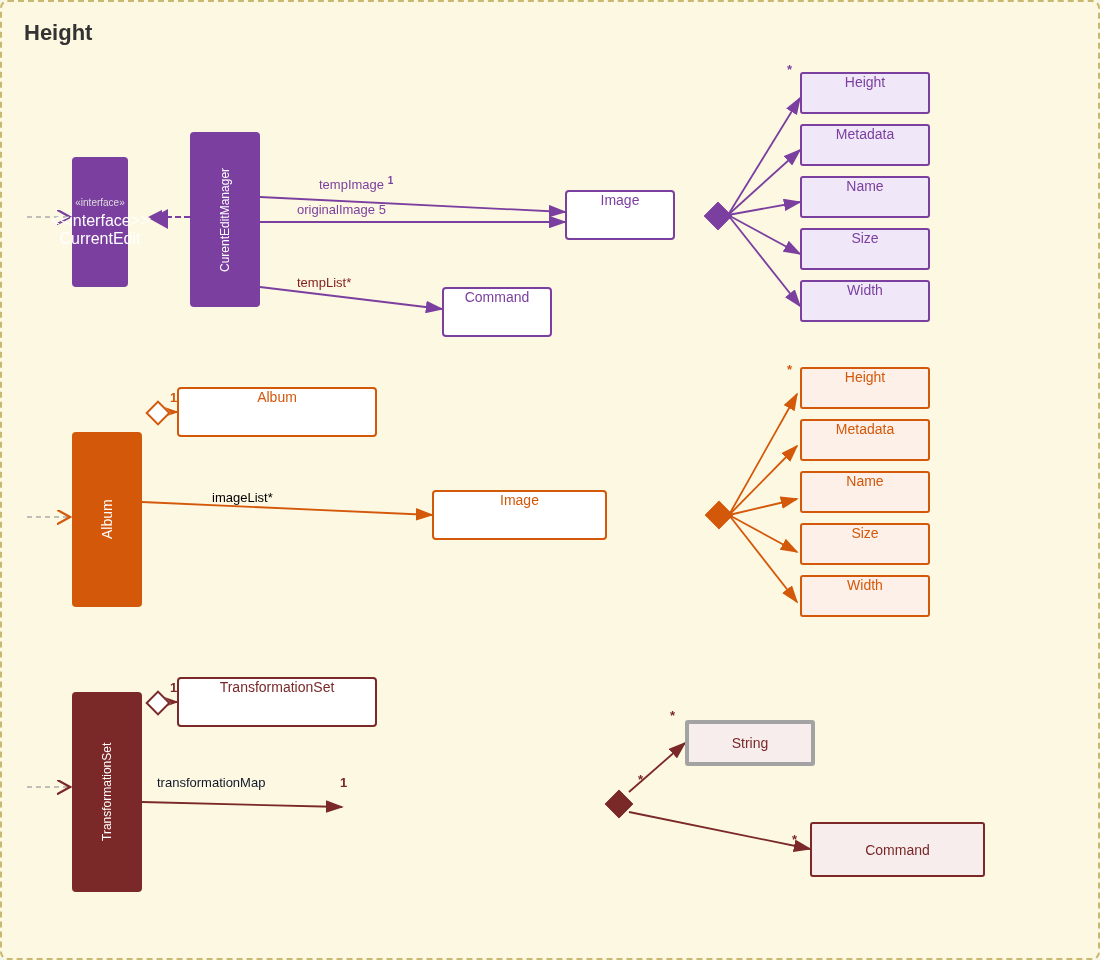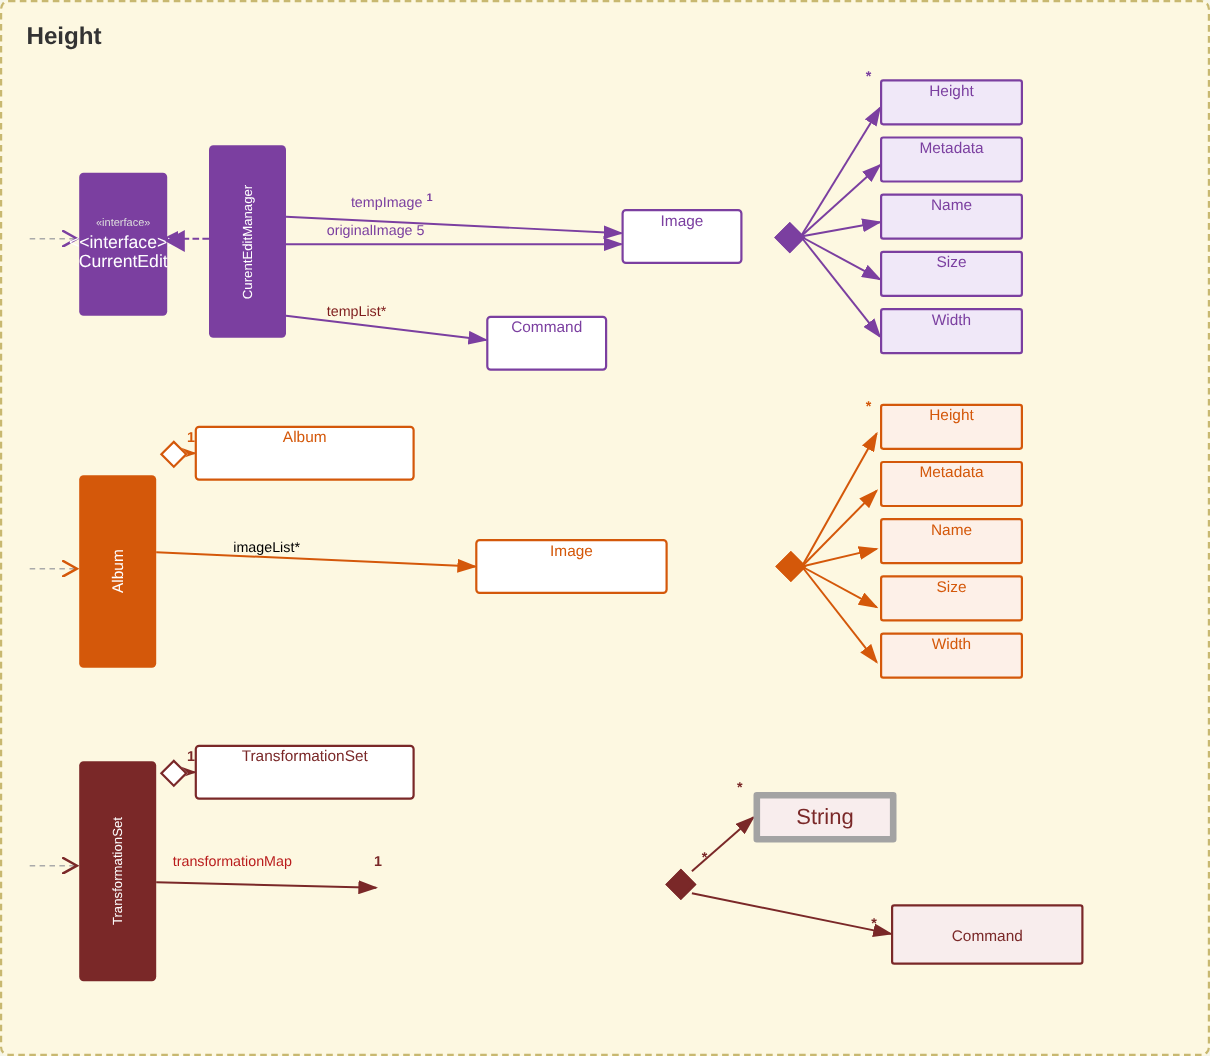--- a/index.html
+++ b/index.html
@@ -38,21 +38,21 @@
       background: white;
     }
 
     
     .purple-interface {
       background: #7b3fa0;
       color: white;
       border-color: #7b3fa0;
       border-radius: 4px;
       position: absolute;
-      width: 80px;
+      width: 56px;
       height: 130px;
       top: 155px;
       left: 70px;
       display: flex;
       flex-direction: column;
       align-items: center;
       justify-content: center;
       font-size: 12px;
       text-align: center;
       padding: 6px;
@@ -428,35 +428,35 @@
   </div>
 
   <div style="position:absolute; top:692px; left:147px; width:18px; height:18px;
     transform:rotate(45deg); background:white; border:2px solid #7a2828;"></div>
   <div class="mult-label" style="top:678px; left:168px; color:#7a2828;">1</div>
 
   <div class="uml-box brown-transformset">
     <span>TransformationSet</span>
   </div>
 
-  <div class="rel-label" style="top:773px; left:155px; color:#b91c1c; font-size:13px;">transformationMap</div>
+  <div class="rel-label" style="top:773px; left:155px; color:#0f172a; font-size:13px;">transformationMap</div>
 
   <div class="mult-label" style="top:773px; left:338px; color:#7a2828;">1</div>
 
 
   <div style="position:absolute; top:792px; left:607px; width:20px; height:20px;
     transform:rotate(45deg); background:#7a2828; border:2px solid #7a2828;"></div>
 
   <div class="mult-label" style="top:770px; left:636px; color:#7a2828;">*</div>
 
   <div class="mult-label" style="top:706px; left:668px; color:#7a2828;">*</div>
 
   <div class="mult-label" style="top:830px; left:790px; color:#7a2828;">*</div>
 
-  <div class="brown-string" style="display:flex; align-items:center; justify-content:center; text-align:center; font-size:20px; font-weight:500; border:6px solid #a3a3a3; border-radius:3px;">
+  <div class="brown-string" style="display:flex; align-items:center; justify-content:center; text-align:center; font-size:14px; font-weight:500; border:4px solid #a3a3a3; border-radius:3px;">
     <span>String</span>
   </div>
 
   <div class="brown-command" style="display:flex; align-items:center; justify-content:center; text-align:center; font-size:14px; font-weight:500; border:2px solid #7a2828; border-radius:3px;">
     <span>Command</span>
   </div>
 
 </div>
 
 </body></html>

